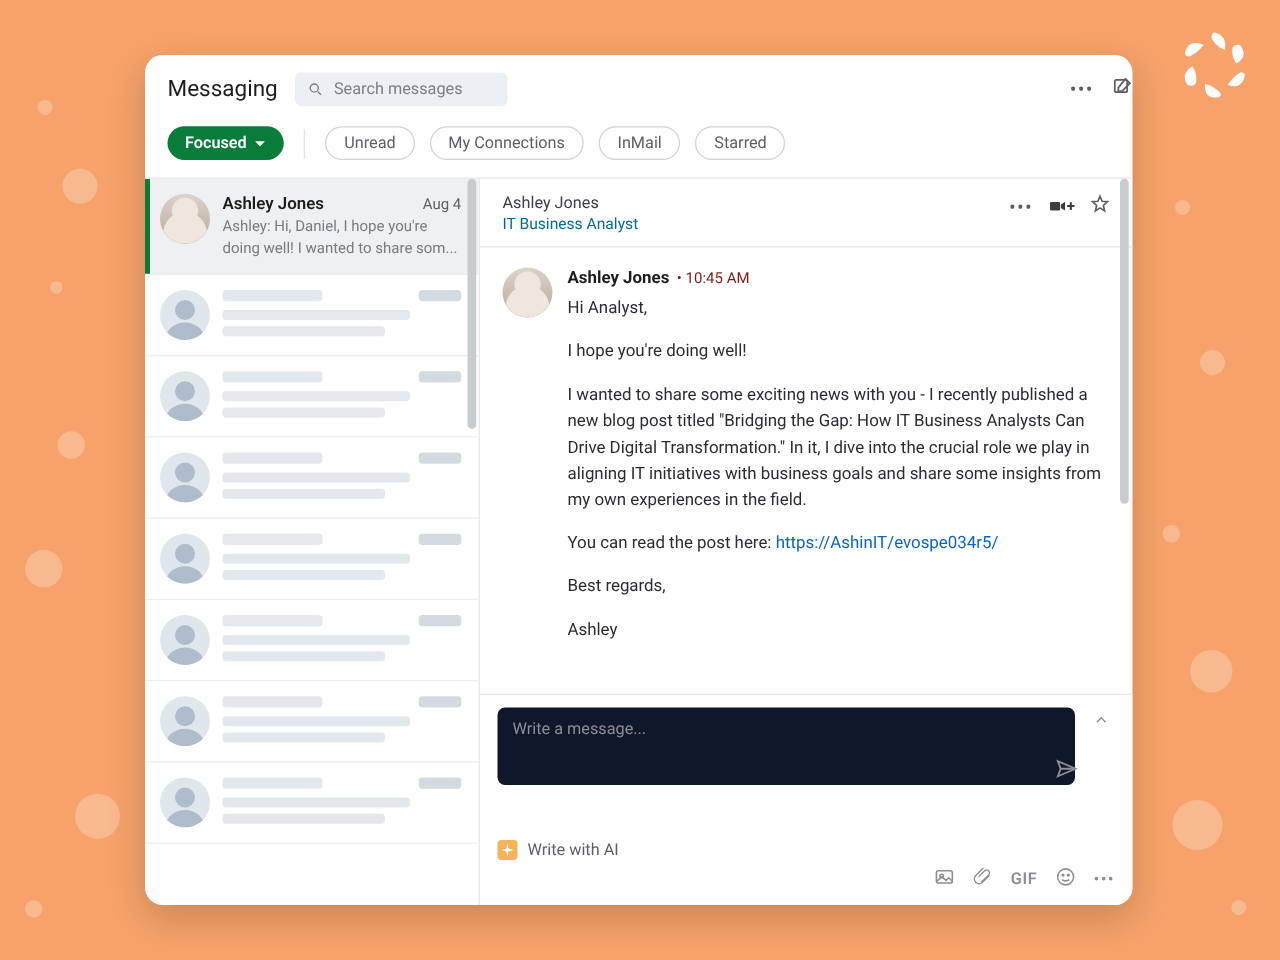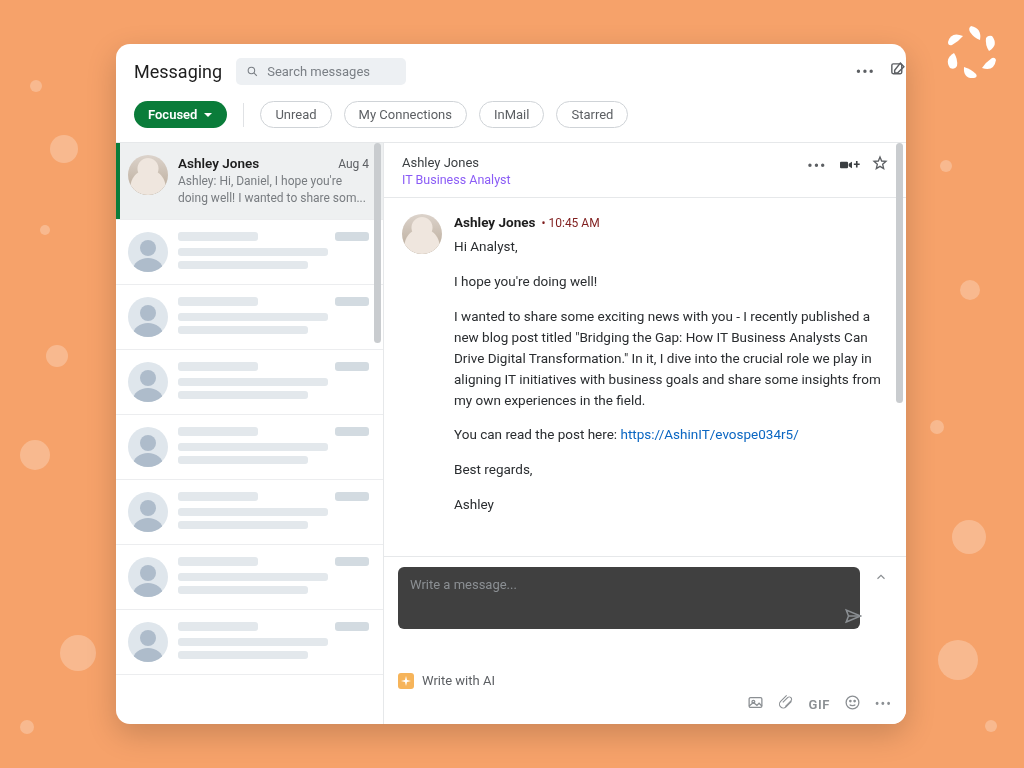--- a/index.html
+++ b/index.html
@@ -112,21 +112,21 @@
   .conv .sk3 { width:150px; height:8px; margin-top:7px; }
   .conv .sk4 { width:130px; height:8px; margin-top:5px; }
 
   
   .detail-col { flex:1; display:flex; flex-direction:column; min-width:0; position:relative; }
   .detail-header {
     display:flex; justify-content:space-between; align-items:flex-start;
     padding:12px 18px 10px 18px; border-bottom:1px solid #e6e8ea;
   }
   .dh-name { font-size:13px; color:#3b3f42; }
-  .dh-subtitle { font-size:12.5px; color:#8b5cf6; margin-top:2px; }
+  .dh-subtitle { font-size:12.5px; color:#0369a1; margin-top:2px; }
   .dh-actions { display:flex; align-items:center; gap:12px; color:#5c5f63; }
   .dh-actions .vid { display:flex; align-items:center; gap:1px; }
   .dh-actions svg { width:16px; height:16px; }
 
   .detail-scroll {
     flex:1; overflow-y:auto; padding:16px 22px 16px 18px; position:relative;
   }
   .msg-item { display:flex; gap:12px; }
   .msg-item .avatar { width:40px; height:40px; flex:0 0 40px; }
   .msg-meta { font-size:13.5px; color:#1d1d1d; display:flex; gap:6px; align-items:baseline; }
@@ -141,21 +141,21 @@
   }
   .fake-scroll-detail .thumb { position:absolute; left:0; width:7px; background:#c9cccf; border-radius:4px; top:0; height:260px; }
 
   
   .composer {
     border-top:1px solid #e6e8ea; padding:10px 14px 10px 14px;
     display:flex; flex-direction:column; gap:8px; background:#fff;
   }
   .comp-top { display:flex; align-items:flex-start; gap:10px; }
   .comp-input {
-    flex:1; background:#404040; border-radius:6px;
+    flex:1; background:#0f172a; border-radius:6px;
     min-height:62px; padding:10px 12px; font-size:13px; color:#8b8f93;
     display:flex; justify-content:space-between; align-items:flex-start;
   }
   .comp-collapse { color:#8b8f93; padding:2px 4px; cursor:pointer; }
   .comp-bottom { display:flex; align-items:center; justify-content:space-between; padding-top:4px;text-align:right; }
   .write-ai { display:flex; align-items:center; gap:8px; font-size:13px; color:#5c5f63; cursor:pointer; }
   .ai-badge { width:16px; height:16px; background:#f6b45a; border-radius:3px; display:flex; align-items:center; justify-content:center;}
   .comp-icons { display:flex; align-items:center; gap:14px; color:#8b8f93; }
   .comp-icons span { cursor:pointer; font-size:13px;margin-top:47px; }
   .comp-icons svg { width:17px; height:17px; stroke:#8b8f93; fill:none; }

